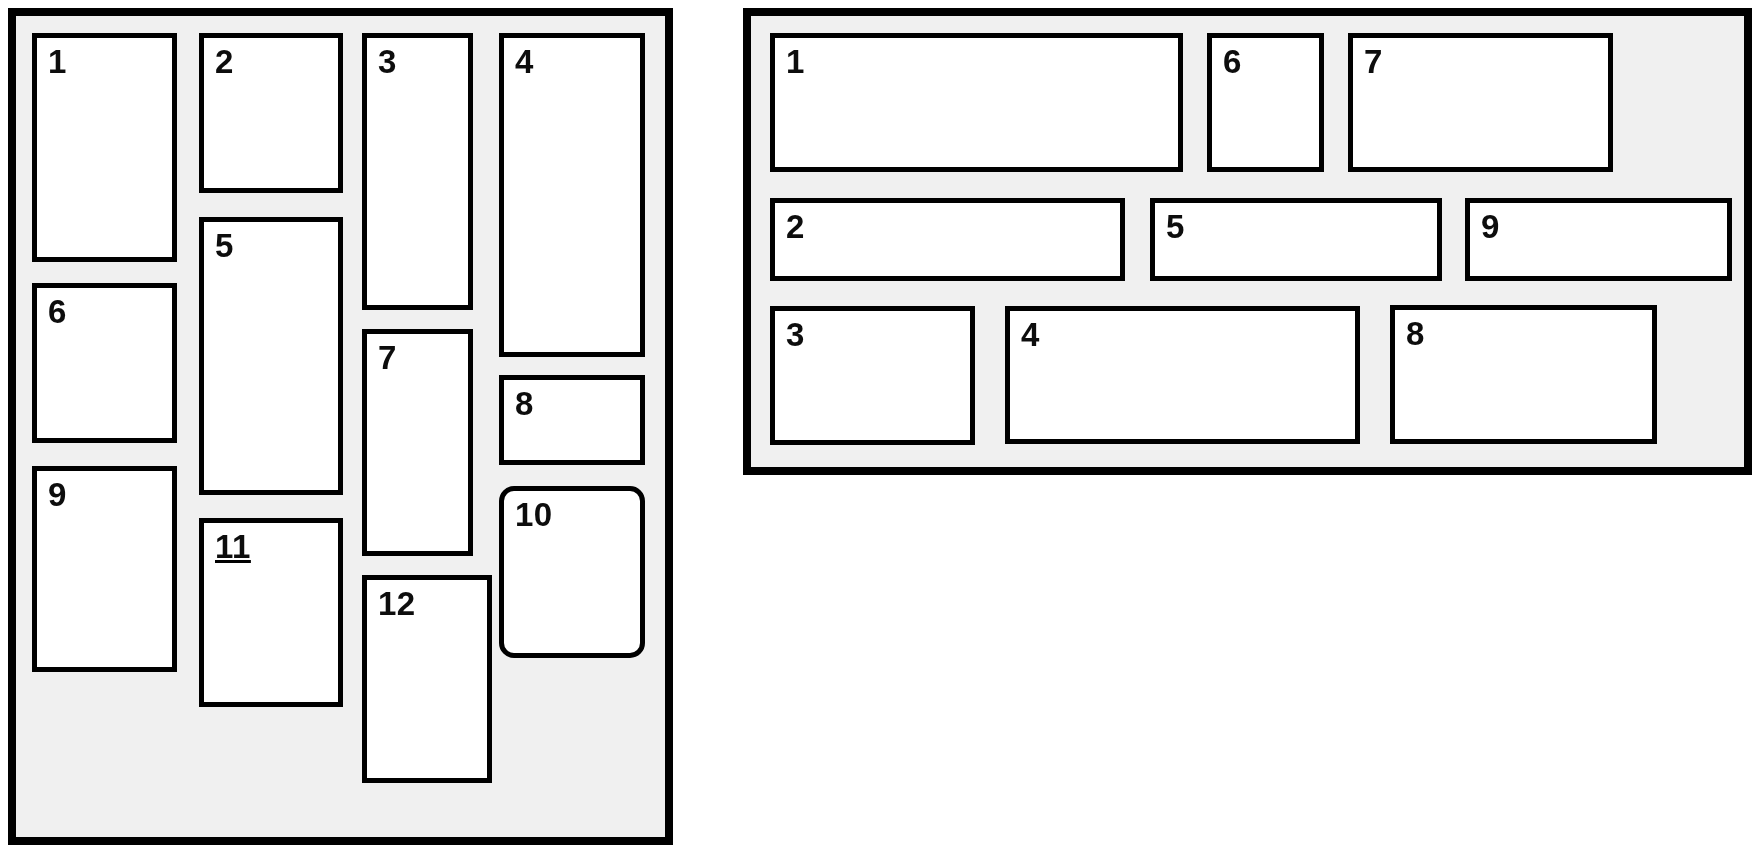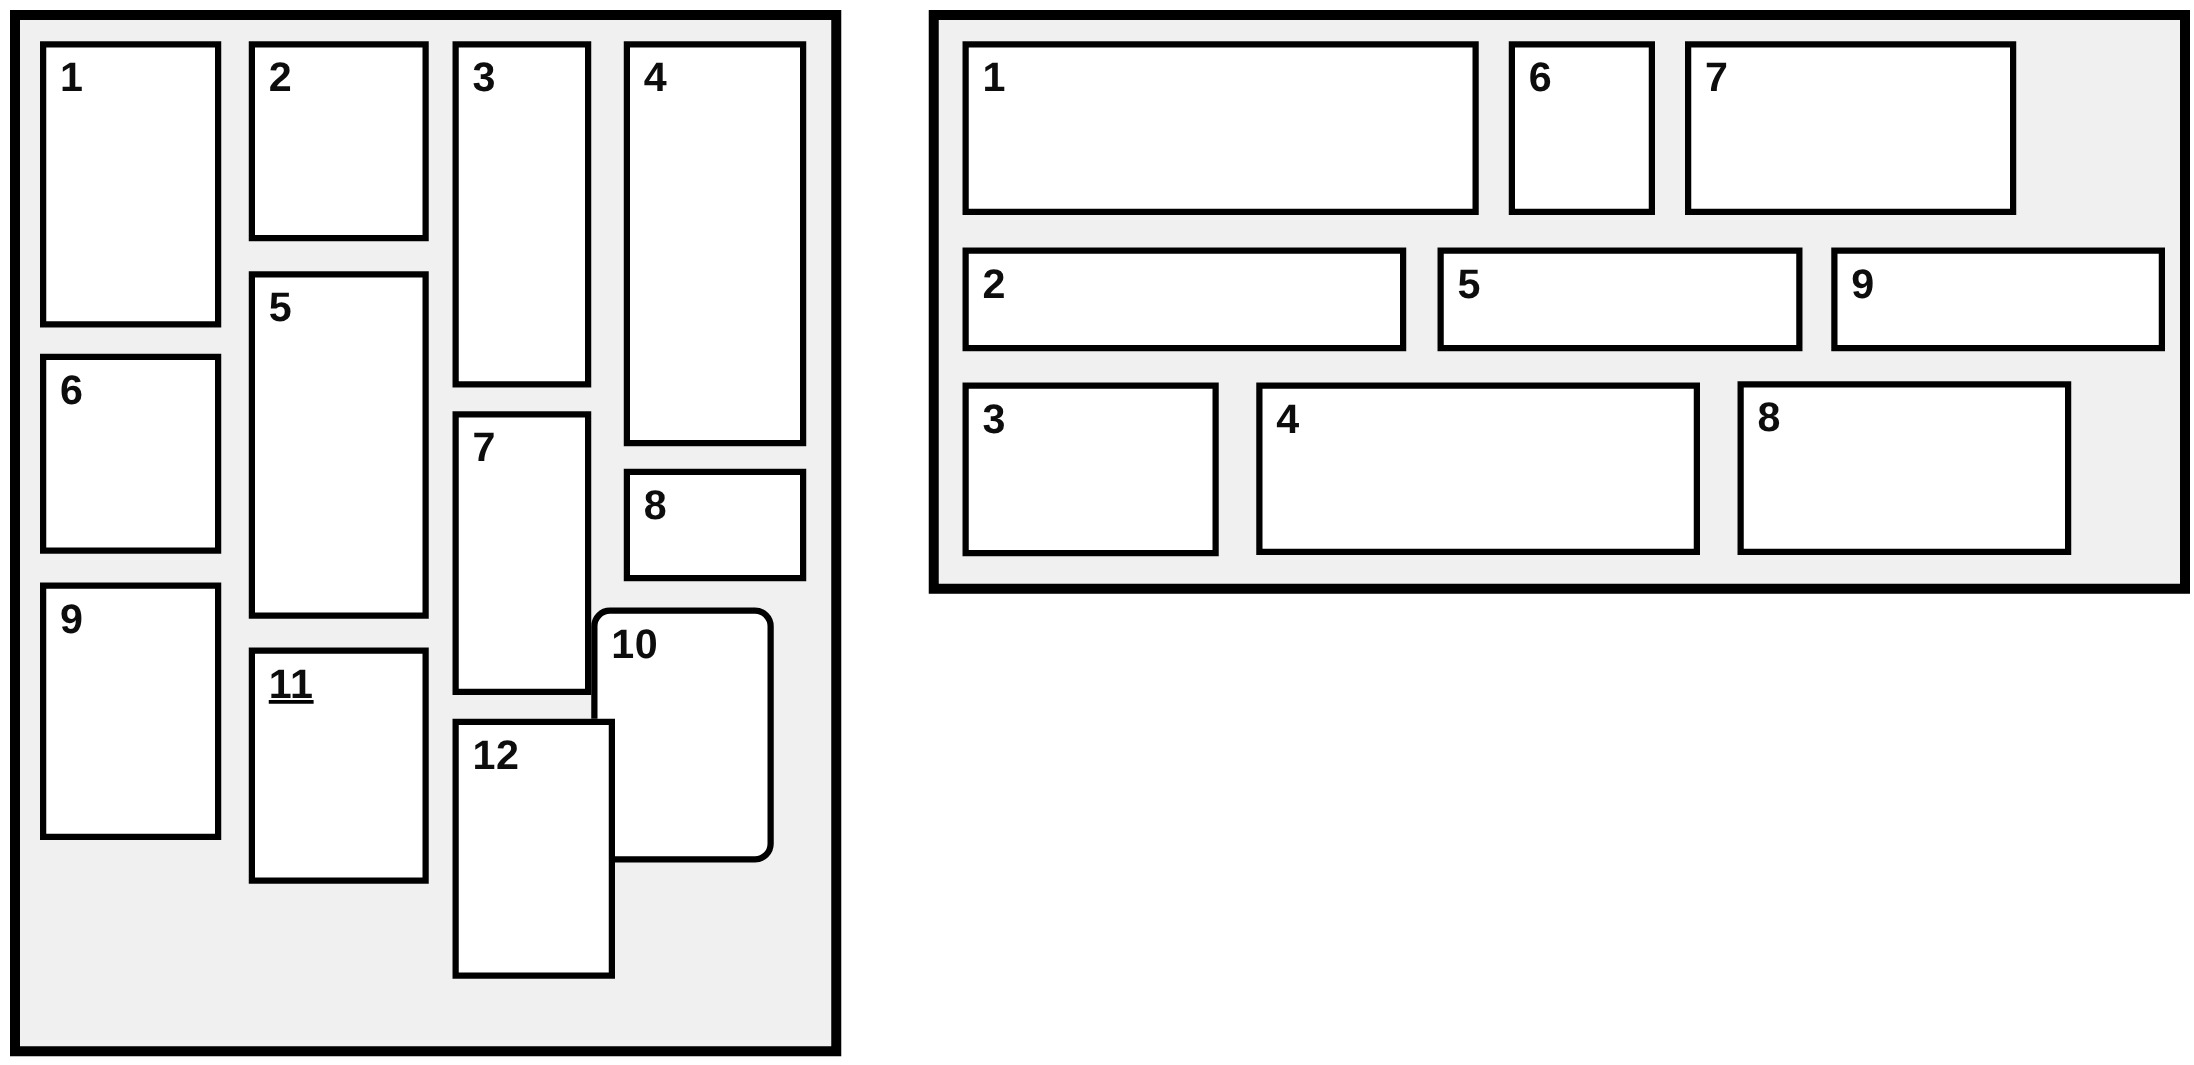--- a/index.html
+++ b/index.html
@@ -42,21 +42,21 @@
   #panel-left{left:8px;top:8px;width:665px;height:837px;}
   .lb1 {left:16px; top:17px; width:145px;height:229px;}
   .lb2 {left:183px;top:17px; width:144px;height:160px;}
   .lb3 {left:346px;top:17px; width:111px;height:277px;}
   .lb4 {left:483px;top:17px; width:146px;height:324px;}
   .lb5 {left:183px;top:201px;width:144px;height:278px;}
   .lb6 {left:16px; top:267px;width:145px;height:160px;}
   .lb7 {left:346px;top:313px;width:111px;height:227px;}
   .lb8 {left:483px;top:359px;width:146px;height:90px;}
   .lb9 {left:16px; top:450px;width:145px;height:206px;}
-  .lb10{left:457px;top:470px;width:146px;height:204px;border-radius:15px;}
+  .lb10{left:483px;top:470px;width:146px;height:172px;border-radius:15px;}
   .lb11{left:183px;top:502px;width:144px;height:189px;text-decoration:underline;}
   .lb12{left:346px;top:559px;width:130px;height:208px;}
   
   #panel-right{left:743px;top:8px;width:1009px;height:467px;}
   .rb1{left:19px; top:17px; width:413px;height:139px;}
   .rb2{left:19px; top:182px;width:355px;height:83px;}
   .rb3{left:19px; top:290px;width:205px;height:139px;}
   .rb4{left:254px;top:290px;width:355px;height:138px;}
   .rb5{left:399px;top:182px;width:292px;height:83px;}
   .rb6{left:456px;top:17px; width:117px;height:139px;}

